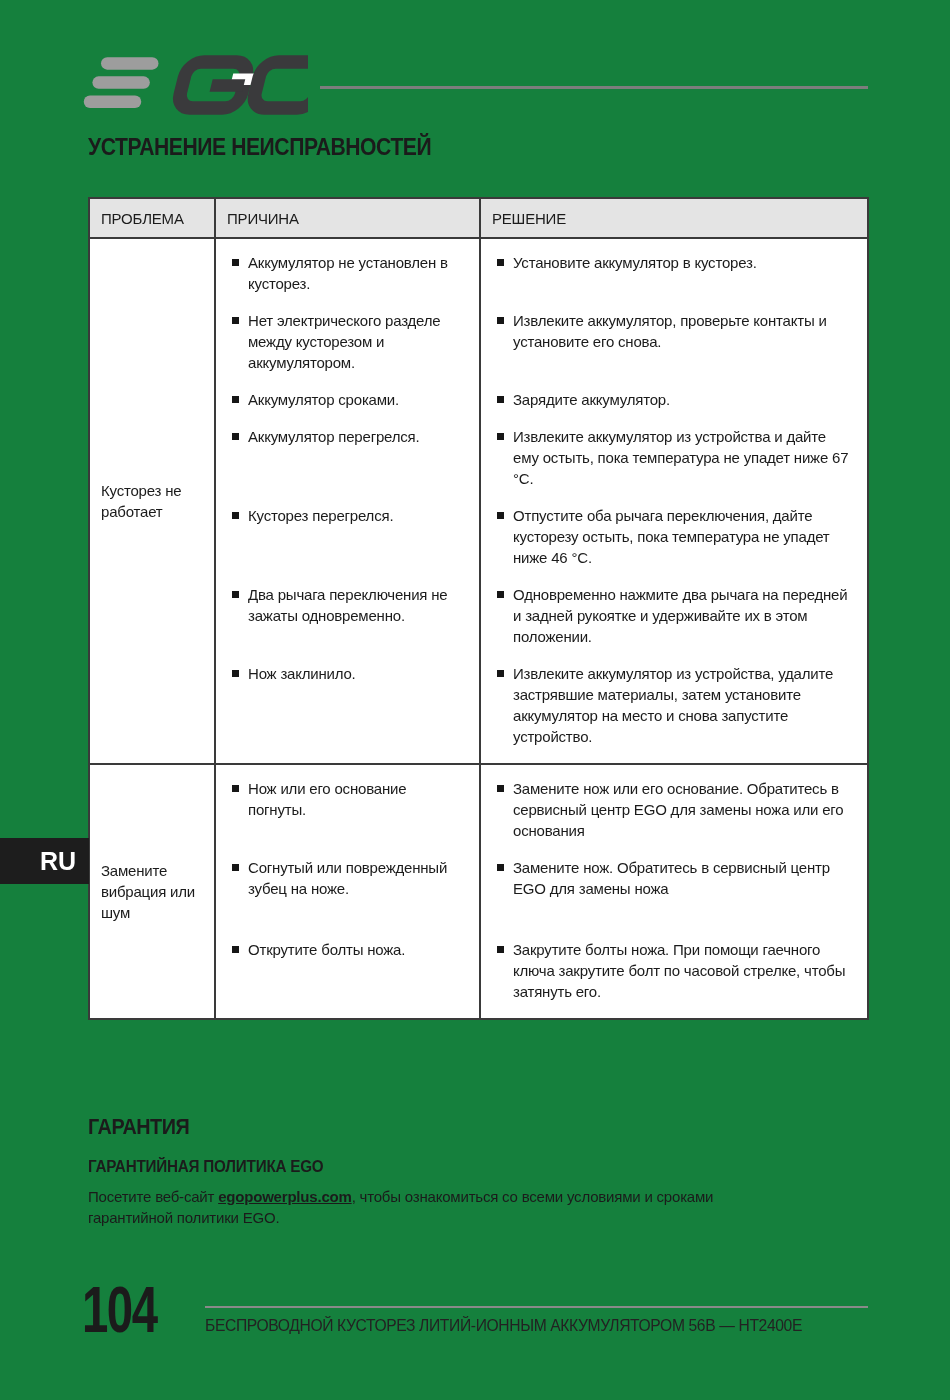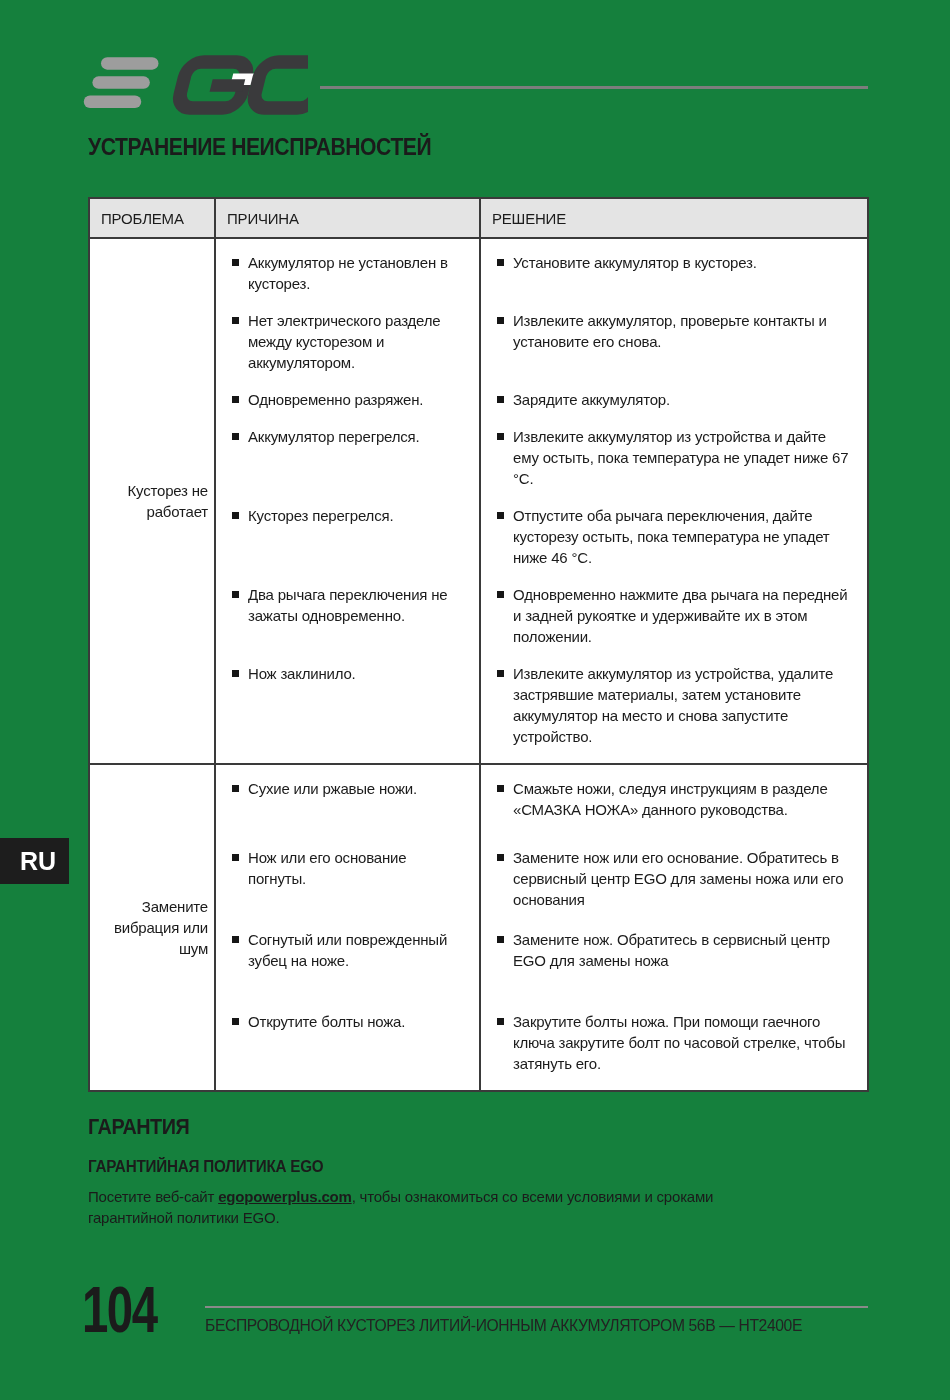--- a/index.html
+++ b/index.html
@@ -28,36 +28,36 @@
   .th { box-sizing:border-box; padding:11px 8px 10px 11px; font-weight:normal; font-size:15px; letter-spacing:-0.2px; }
   .th.c1 { width:126px; border-right:2px solid #3a3a3a; }
   .th.c2 { width:265px; border-right:2px solid #3a3a3a; }
   .th.c3 { flex:1; }
 
   .problem-group { display:flex; border-bottom:2px solid #3a3a3a; }
   .problem-group:last-child { border-bottom:none; }
   .problem-cell {
     width:126px; box-sizing:border-box; border-right:2px solid #3a3a3a;
     display:flex; align-items:center; padding:8px 6px 8px 11px;
-    font-size:15px; line-height:21px; letter-spacing:-0.2px;text-align:right;
+    font-size:15px; line-height:21px; letter-spacing:-0.2px;
   }
   .pairs { flex:1; display:flex; flex-direction:column; }
   .pair { display:flex; }
   .cell { box-sizing:border-box; display:flex; padding:0 12px 16px 14px; }
   .pair:first-child .cell { padding-top:13px; }
   .cell.cause { width:265px; border-right:2px solid #3a3a3a; }
   .cell.solution { flex:1; }
   .bullet { width:7px; height:7px; background:#161616; margin:7px 9px 0 2px; flex-shrink:0; }
   .cell-text { font-size:15px; line-height:21px; letter-spacing:-0.2px; }
   .problem-group:last-child .pair { min-height:82px; }
   .problem-group:last-child .pair:last-child { min-height:0; }
 
   
   .ru-tab {
-    position:absolute; left:0; top:838px; width:69px; height:46px; background:#1d1d1d;
+    position:absolute; left:0; top:838px; width:89px; height:46px; background:#1d1d1d;
     color:#ffffff; display:flex; align-items:center; justify-content:flex-end;
     padding-right:13px; box-sizing:border-box; font-weight:bold; font-size:25px;
   }
 
   
   .warranty-title {
     position:absolute; left:88px; top:1114px;
     font-size:22px; font-weight:bold; letter-spacing:-0.5px;
     transform:scaleX(0.9); transform-origin:left top;
   }
@@ -135,21 +135,21 @@
                 <div class="cell-text">Нет электрического разделе между кусторезом и аккумулятором.</div>
               </div>
               <div class="cell solution">
                 <span class="bullet"></span>
                 <div class="cell-text">Извлеките аккумулятор, проверьте контакты и установите его снова.</div>
               </div>
             </div>
             <div class="pair">
               <div class="cell cause">
                 <span class="bullet"></span>
-                <div class="cell-text">Одновременно разряжен.</div>
+                <div class="cell-text">Аккумулятор сроками.</div>
               </div>
               <div class="cell solution">
                 <span class="bullet"></span>
                 <div class="cell-text">Зарядите аккумулятор.</div>
               </div>
             </div>
             <div class="pair">
               <div class="cell cause">
                 <span class="bullet"></span>
                 <div class="cell-text">Аккумулятор перегрелся.</div>
@@ -190,30 +190,20 @@
               </div>
             </div>
           </div>
         </div>
         <div class="problem-group">
           <div class="problem-cell">Замените вибрация или шум</div>
           <div class="pairs">
             <div class="pair">
               <div class="cell cause">
                 <span class="bullet"></span>
-                <div class="cell-text">Сухие или ржавые ножи.</div>
-              </div>
-              <div class="cell solution">
-                <span class="bullet"></span>
-                <div class="cell-text">Смажьте ножи, следуя инструкциям в разделе «СМАЗКА НОЖА» данного руководства.</div>
-              </div>
-            </div>
-            <div class="pair">
-              <div class="cell cause">
-                <span class="bullet"></span>
                 <div class="cell-text">Нож или его основание погнуты.</div>
               </div>
               <div class="cell solution">
                 <span class="bullet"></span>
                 <div class="cell-text">Замените нож или его основание. Обратитесь в сервисный центр EGO для замены ножа или его основания</div>
               </div>
             </div>
             <div class="pair">
               <div class="cell cause">
                 <span class="bullet"></span>

